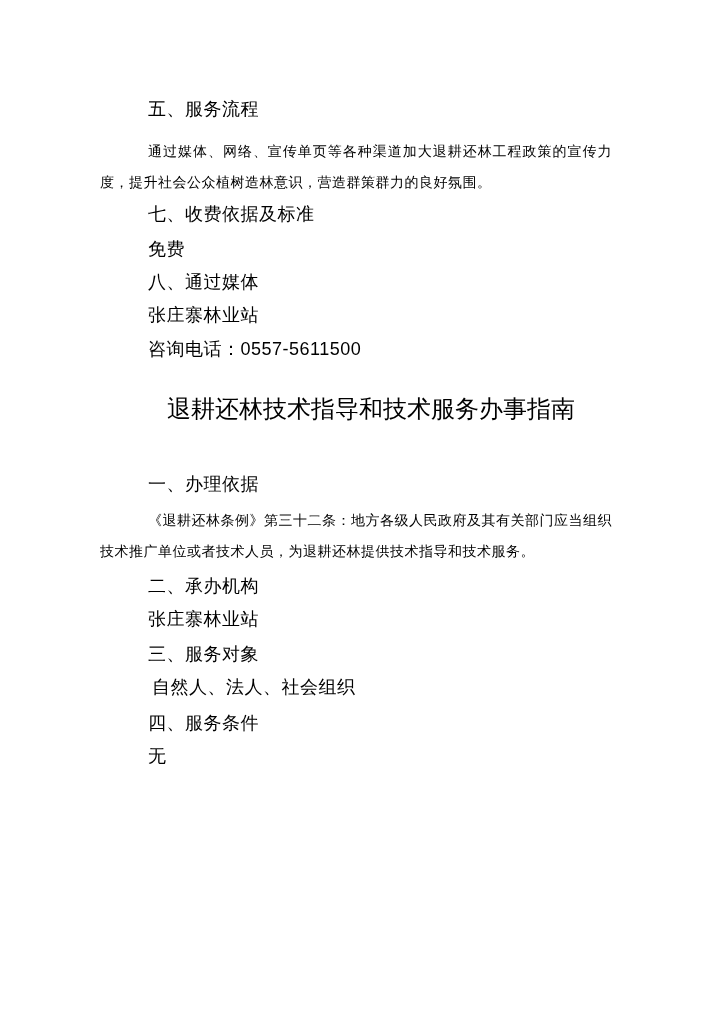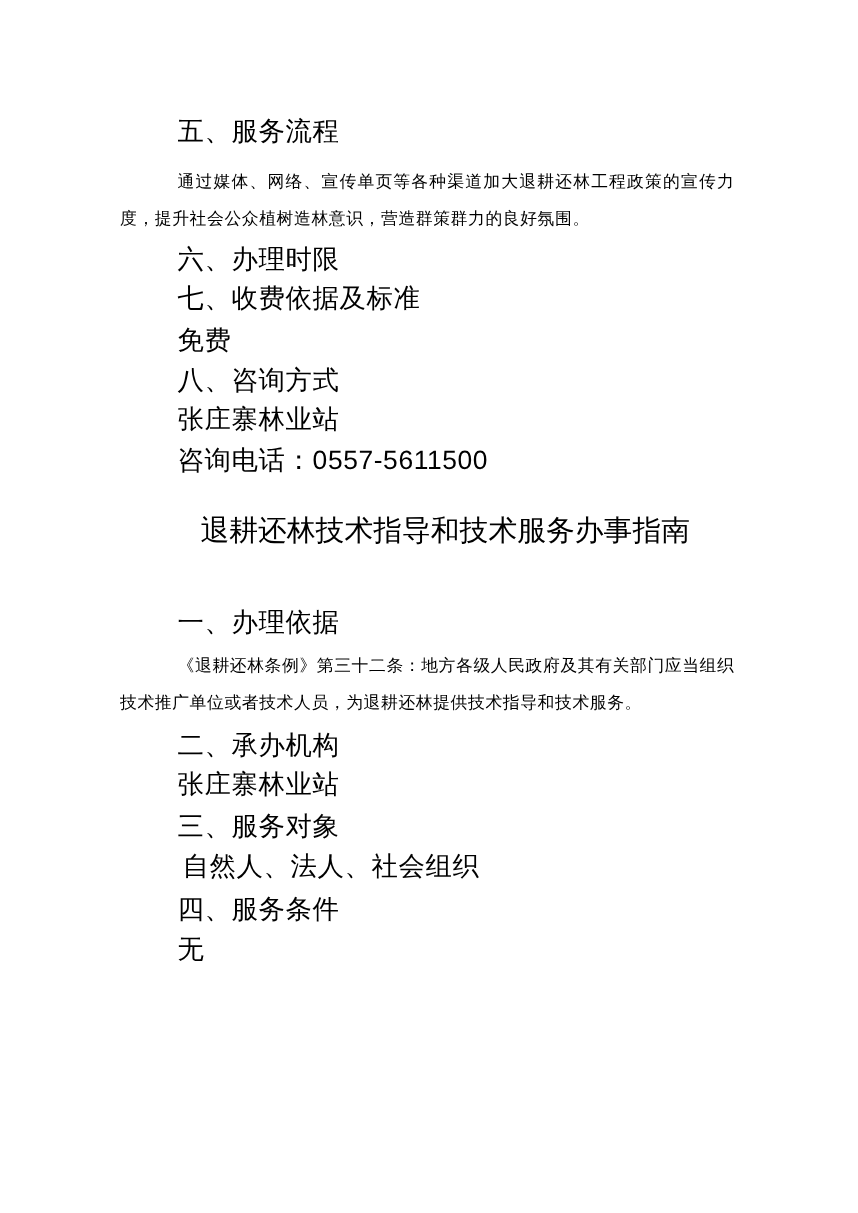--- a/index.html
+++ b/index.html
@@ -20,21 +20,21 @@
     background: #ffffff;
     overflow: hidden;
   }
   .content {
     margin-left: 100px;
     margin-right: 103px;
     width: 512px;
   }
   
   .line {
-    font-size: 22px;
+    font-size: 18px;
     line-height: 33px;
     text-indent: 48px;
     white-space: nowrap;
     letter-spacing: 0.5px;
   }
   
   .para {
     font-size: 14px;
     line-height: 31px;
     text-indent: 48px;
@@ -76,28 +76,27 @@
 </head>
 <body>
 
 <div class="page">
   <div class="content">
 
     <div class="line mt-h5">五、服务流程</div>
 
     <div class="para mt-para5">通过媒体、网络、宣传单页等各种渠道加大退耕还林工程政策的宣传力度，提升社会公众植树造林意识，营造群策群力的良好氛围。</div>
 
-    <div class="line mt-h6">六、办理时限</div>
 
 
     <div class="line mt-h7">七、收费依据及标准</div>
 
     <div class="line mt-v7">免费</div>
 
-    <div class="line mt-h8">八、咨询方式</div>
+    <div class="line mt-h8">八、通过媒体</div>
 
     <div class="line mt-office">张庄寨林业站</div>
 
     <div class="line mt-phone">咨询电话：0557-5611500</div>
 
     <div class="doc-title mt-title">退耕还林技术指导和技术服务办事指南</div>
 
     <div class="line mt-h1">一、办理依据</div>
 
     <div class="para mt-para1">《退耕还林条例》第三十二条：地方各级人民政府及其有关部门应当组织技术推广单位或者技术人员，为退耕还林提供技术指导和技术服务。</div>

